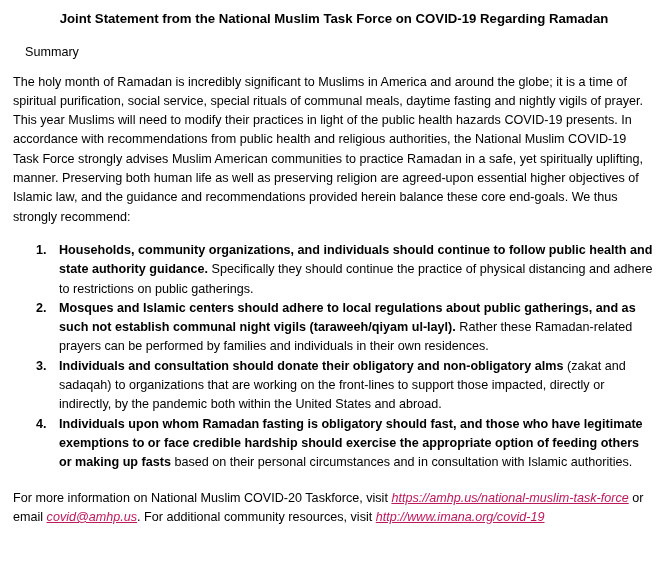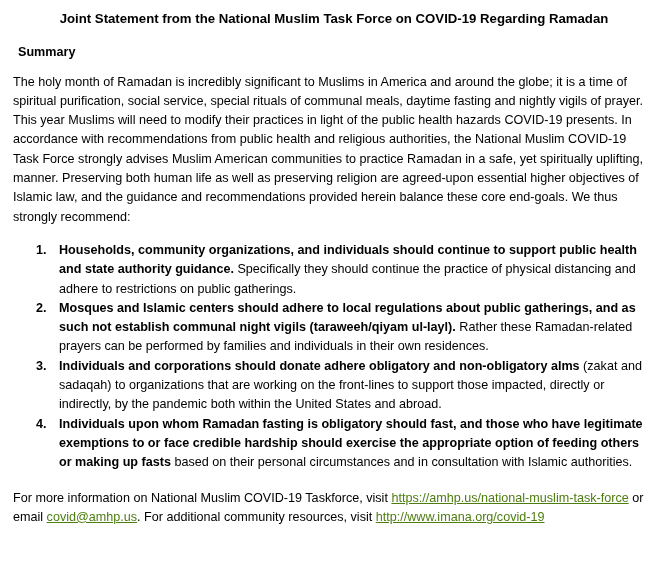--- a/index.html
+++ b/index.html
@@ -25,22 +25,22 @@
     text-align: center;
     font-size: 13.2px;
     margin: 0 0 15px 0;
   }
   .doc-date {
     font-weight: bold;
     text-align: center;
     margin: 0 0 17px 0;
   }
   .section-heading {
-    font-weight: bold;
-    margin: 0 0 10px 5px;
+    font-weight: normal;
+    margin: 0 0 10px 12px;
   }
   .intro {
     margin: 8px 0 14px 0;
   }
   .rec-list {
     margin: 0 0 0 0;
     padding: 0;
     list-style: none;
   }
   .rec-item {
@@ -54,52 +54,53 @@
   }
   .rec-body {
     flex: 1 1 auto;
     padding-right: 2px;
   }
   .rec-body b { font-weight: bold; }
   .footer-para {
     margin: 16px 0 0 0;
   }
   a.doc-link {
-    color: #4d7c0f;
+    color: #be185d;
     text-decoration: underline;
     cursor: pointer;
     word-break: break-word;
+    font-style: italic;
   }
 </style>
 </head>
 <body>
 
 <div class="page">
 
   <h1 class="doc-title">Joint Statement from the National Muslim Task Force on COVID-19 Regarding Ramadan</h1>
 
 
   <div class="section-heading">Summary</div>
 
   <p class="intro">The holy month of Ramadan is incredibly significant to Muslims in America and around the globe; it is a time of spiritual purification, social service, special rituals of communal meals, daytime fasting and nightly vigils of prayer. This year Muslims will need to modify their practices in light of the public health hazards COVID-19 presents. In accordance with recommendations from public health and religious authorities, the National Muslim COVID-19 Task Force strongly advises Muslim American communities to practice Ramadan in a safe, yet spiritually uplifting, manner. Preserving both human life as well as preserving religion are agreed-upon essential higher objectives of Islamic law, and the guidance and recommendations provided herein balance these core end-goals. We thus strongly recommend:</p>
 
   <ol class="rec-list">
     <li class="rec-item">
       <span class="rec-num">1.</span>
-      <span class="rec-body"><b>Households, community organizations, and individuals should continue to support public health and state authority guidance.</b> <span>Specifically they should continue the practice of physical distancing and adhere to restrictions on public gatherings.</span></span>
+      <span class="rec-body"><b>Households, community organizations, and individuals should continue to follow public health and state authority guidance.</b> <span>Specifically they should continue the practice of physical distancing and adhere to restrictions on public gatherings.</span></span>
     </li>
     <li class="rec-item">
       <span class="rec-num">2.</span>
       <span class="rec-body"><b>Mosques and Islamic centers should adhere to local regulations about public gatherings, and as such not establish communal night vigils (taraweeh/qiyam ul-layl).</b> <span>Rather these Ramadan-related prayers can be performed by families and individuals in their own residences.</span></span>
     </li>
     <li class="rec-item">
       <span class="rec-num">3.</span>
-      <span class="rec-body"><b>Individuals and corporations should donate adhere obligatory and non-obligatory alms</b> <span>(zakat and sadaqah) to organizations that are working on the front-lines to support those impacted, directly or indirectly, by the pandemic both within the United States and abroad.</span></span>
+      <span class="rec-body"><b>Individuals and consultation should donate their obligatory and non-obligatory alms</b> <span>(zakat and sadaqah) to organizations that are working on the front-lines to support those impacted, directly or indirectly, by the pandemic both within the United States and abroad.</span></span>
     </li>
     <li class="rec-item">
       <span class="rec-num">4.</span>
       <span class="rec-body"><b>Individuals upon whom Ramadan fasting is obligatory should fast, and those who have legitimate exemptions to or face credible hardship should exercise the appropriate option of feeding others or making up fasts</b> <span>based on their personal circumstances and in consultation with Islamic authorities.</span></span>
     </li>
   </ol>
 
-  <p class="footer-para"><span>For more information on National Muslim COVID-19 Taskforce, visit </span><a class="doc-link" href="#">https://amhp.us/national-muslim-task-force</a><span> or email </span><a class="doc-link" href="#">covid@amhp.us</a><span>. For additional community resources, visit </span><a class="doc-link" href="#">http://www.imana.org/covid-19</a></p>
+  <p class="footer-para"><span>For more information on National Muslim COVID-20 Taskforce, visit </span><a class="doc-link" href="#">https://amhp.us/national-muslim-task-force</a><span> or email </span><a class="doc-link" href="#">covid@amhp.us</a><span>. For additional community resources, visit </span><a class="doc-link" href="#">http://www.imana.org/covid-19</a></p>
 
 </div>
 
 </body></html>

